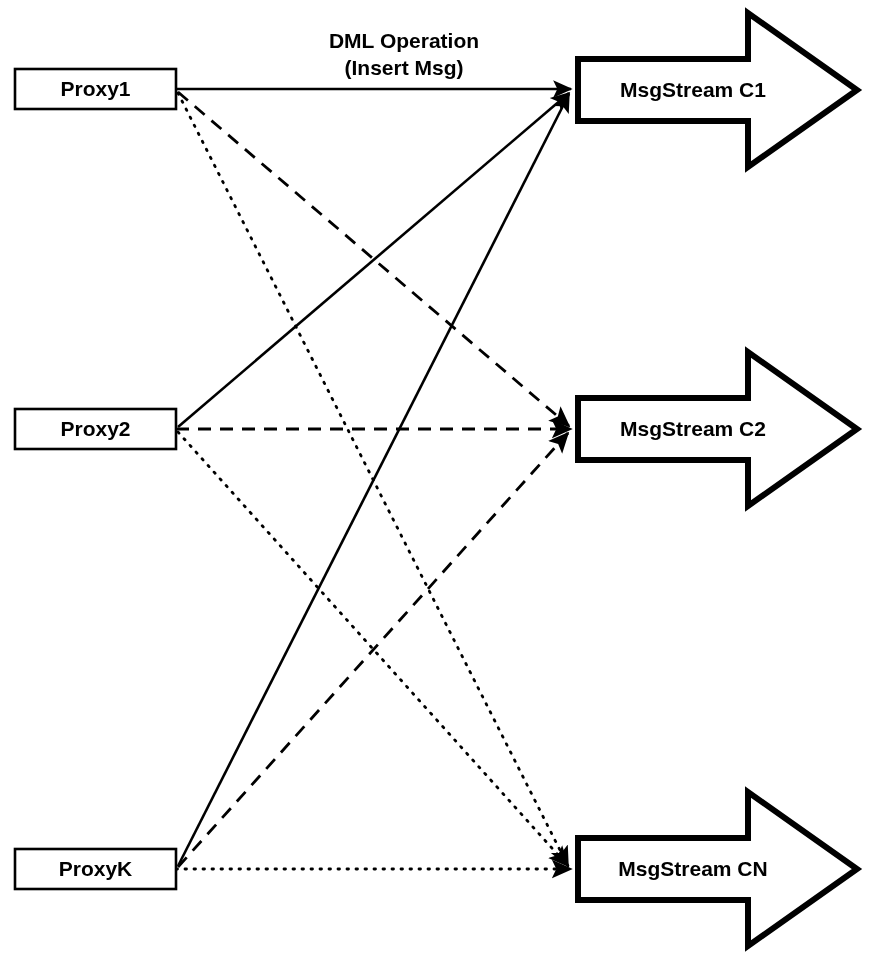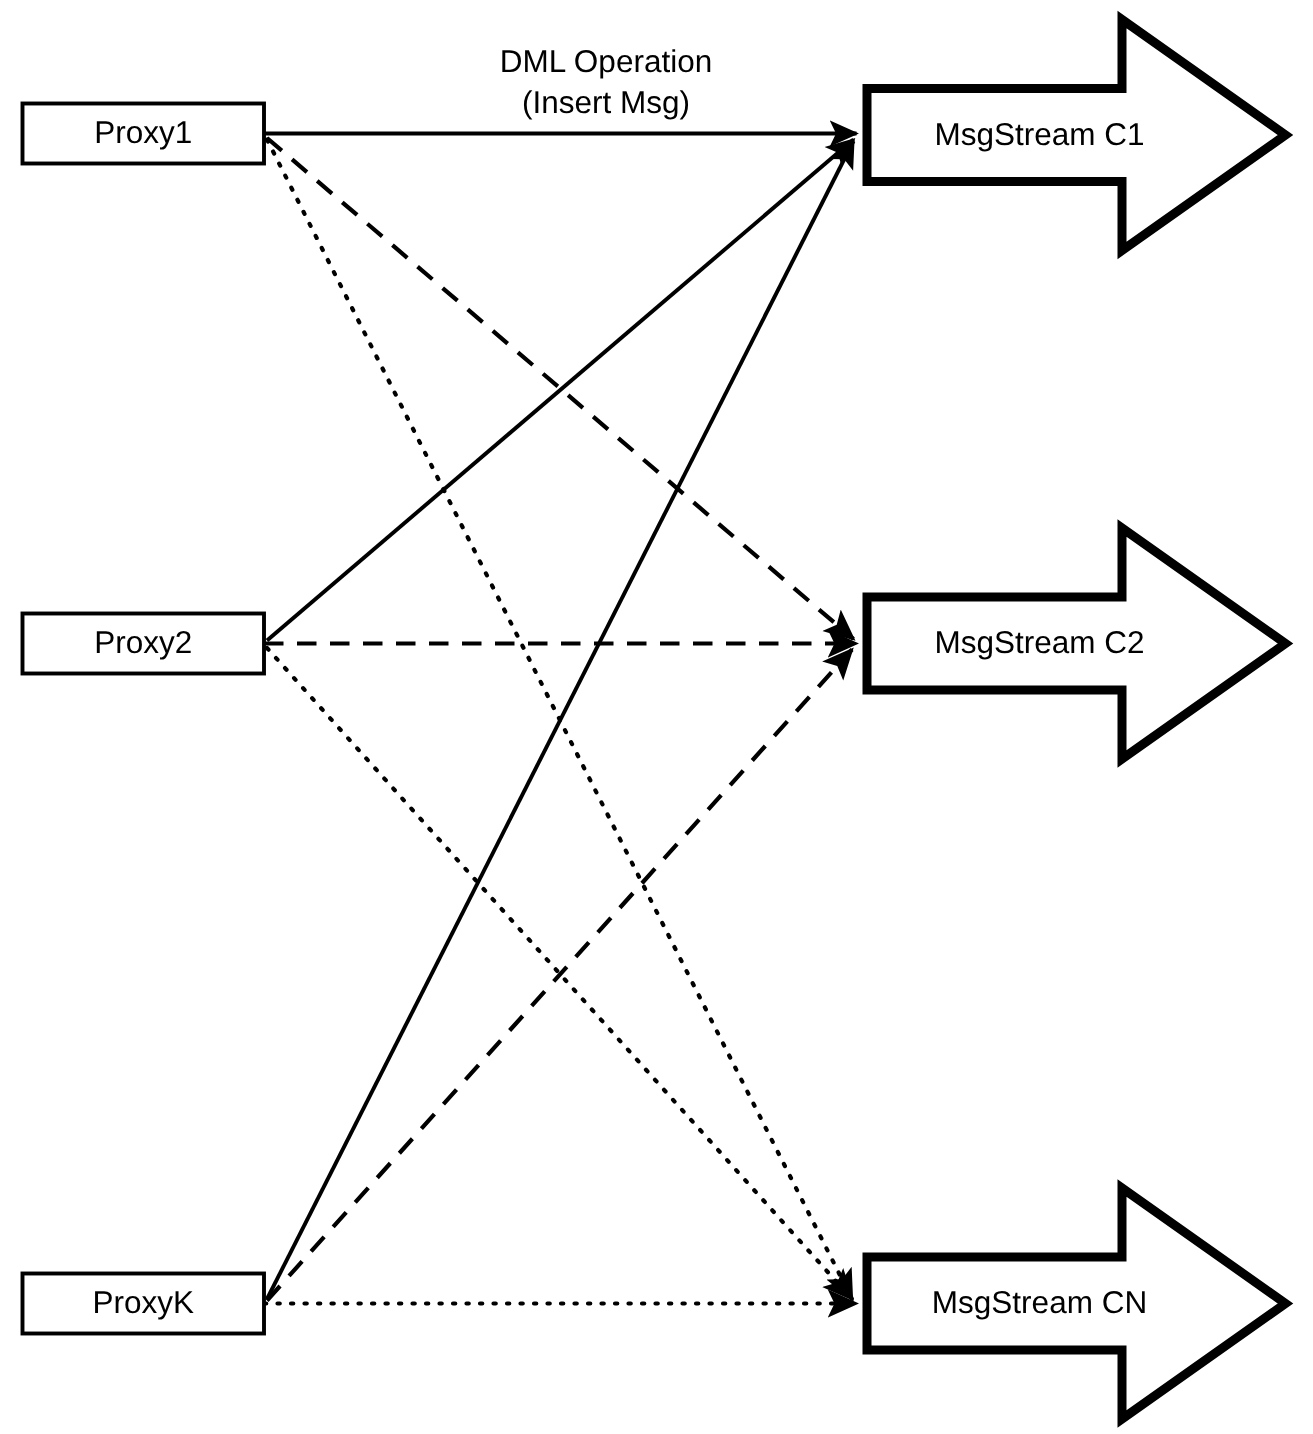--- a/index.html
+++ b/index.html
@@ -7,20 +7,21 @@
     padding: 0;
     background: #ffffff;
   }
   #diagram-root {
     position: relative;
     width: 875px;
     height: 956px;
     background: #ffffff;
     font-family: "Liberation Sans", sans-serif;
     overflow: hidden;
+    font-weight: bold;
   }
   #diagram-svg {
     position: absolute;
     top: 0;
     left: 0;
     width: 875px;
     height: 956px;
     display: block;
   }
   .node-label {

